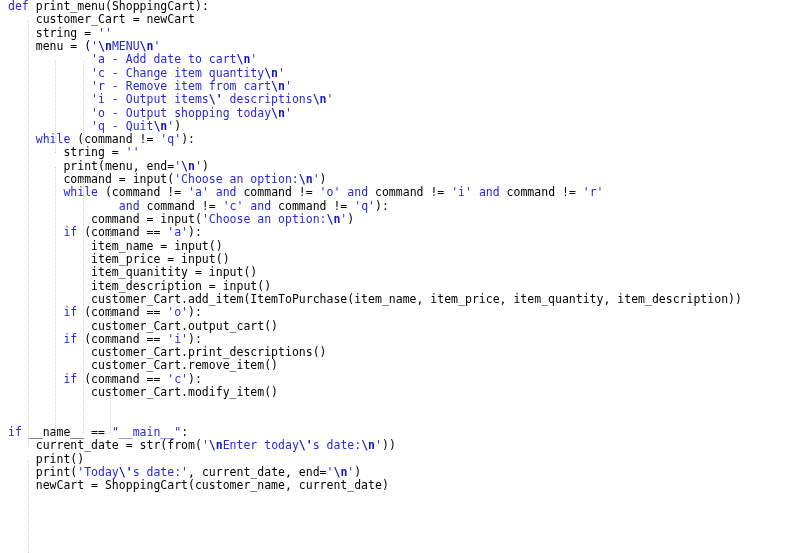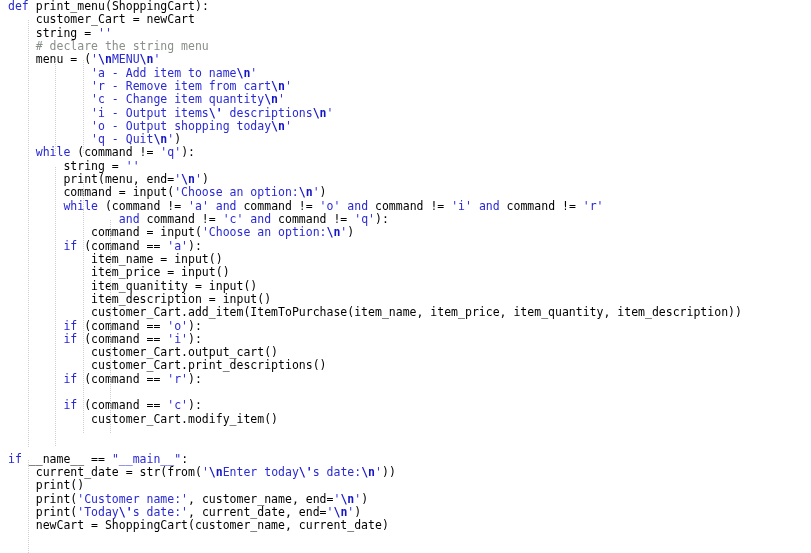--- a/index.html
+++ b/index.html
@@ -50,55 +50,52 @@
   }
 </style>
 </head>
 <body>
 
 <div id="editor">
   <div id="code-layer">
       <div class="line"><span class="plain"></span><span class="kw">def</span><span class="plain"> </span><span class="fn">print_menu</span><span class="plain">(ShoppingCart):</span></div>
       <div class="line"><span class="plain">    </span><span class="plain">customer_Cart = newCart</span></div>
       <div class="line"><span class="plain">    </span><span class="plain">string = </span><span class="str">''</span></div>
-      <div class="line"><span class="plain">    </span><span class="cmt"># declare the string menu</span></div>
       <div class="line"><span class="plain">    </span><span class="plain">menu = (</span><span class="str">'</span><span class="esc">\n</span><span class="str">MENU</span><span class="esc">\n</span><span class="str">'</span></div>
-      <div class="line"><span class="plain"></span><span class="plain">            </span><span class="str">'a - Add item to name</span><span class="esc">\n</span><span class="str">'</span></div>
+      <div class="line"><span class="plain"></span><span class="plain">            </span><span class="str">'a - Add date to cart</span><span class="esc">\n</span><span class="str">'</span></div>
+      <div class="line"><span class="plain"></span><span class="plain">            </span><span class="str">'c - Change item quantity</span><span class="esc">\n</span><span class="str">'</span></div>
       <div class="line"><span class="plain"></span><span class="plain">            </span><span class="str">'r - Remove item from cart</span><span class="esc">\n</span><span class="str">'</span></div>
-      <div class="line"><span class="plain"></span><span class="plain">            </span><span class="str">'c - Change item quantity</span><span class="esc">\n</span><span class="str">'</span></div>
       <div class="line"><span class="plain"></span><span class="plain">            </span><span class="str">'i - Output items</span><span class="esc">\'</span><span class="str"> descriptions</span><span class="esc">\n</span><span class="str">'</span></div>
       <div class="line"><span class="plain"></span><span class="plain">            </span><span class="str">'o - Output shopping today</span><span class="esc">\n</span><span class="str">'</span></div>
       <div class="line"><span class="plain"></span><span class="plain">            </span><span class="str">'q - Quit</span><span class="esc">\n</span><span class="str">'</span><span class="plain">)</span></div>
       <div class="line"><span class="plain">    </span><span class="kw">while</span><span class="plain"> (command != </span><span class="str">'q'</span><span class="plain">):</span></div>
       <div class="line"><span class="plain">        </span><span class="plain">string = </span><span class="str">''</span></div>
       <div class="line"><span class="plain">        </span><span class="plain">print(menu, end=</span><span class="str">'</span><span class="esc">\n</span><span class="str">'</span><span class="plain">)</span></div>
       <div class="line"><span class="plain">        </span><span class="plain">command = input(</span><span class="str">'Choose an option:</span><span class="esc">\n</span><span class="str">'</span><span class="plain">)</span></div>
       <div class="line"><span class="plain">        </span><span class="kw">while</span><span class="plain"> (command != </span><span class="str">'a'</span><span class="kw"> and </span><span class="plain">command != </span><span class="str">'o'</span><span class="kw"> and </span><span class="plain">command != </span><span class="str">'i'</span><span class="kw"> and </span><span class="plain">command != </span><span class="str">'r'</span></div>
       <div class="line"><span class="plain"></span><span class="plain">                </span><span class="kw">and</span><span class="plain"> command != </span><span class="str">'c'</span><span class="kw"> and </span><span class="plain">command != </span><span class="str">'q'</span><span class="plain">):</span></div>
       <div class="line"><span class="plain">            </span><span class="plain">command = input(</span><span class="str">'Choose an option:</span><span class="esc">\n</span><span class="str">'</span><span class="plain">)</span></div>
       <div class="line"><span class="plain">        </span><span class="kw">if</span><span class="plain"> (command == </span><span class="str">'a'</span><span class="plain">):</span></div>
       <div class="line"><span class="plain">            </span><span class="plain">item_name = input()</span></div>
       <div class="line"><span class="plain">            </span><span class="plain">item_price = input()</span></div>
       <div class="line"><span class="plain">            </span><span class="plain">item_quanitity = input()</span></div>
       <div class="line"><span class="plain">            </span><span class="plain">item_description = input()</span></div>
       <div class="line"><span class="plain">            </span><span class="plain">customer_Cart.add_item(ItemToPurchase(item_name, item_price, item_quantity, item_description))</span></div>
       <div class="line"><span class="plain">        </span><span class="kw">if</span><span class="plain"> (command == </span><span class="str">'o'</span><span class="plain">):</span></div>
+      <div class="line"><span class="plain">            </span><span class="plain">customer_Cart.output_cart()</span></div>
       <div class="line"><span class="plain">        </span><span class="kw">if</span><span class="plain"> (command == </span><span class="str">'i'</span><span class="plain">):</span></div>
-      <div class="line"><span class="plain">            </span><span class="plain">customer_Cart.output_cart()</span></div>
       <div class="line"><span class="plain">            </span><span class="plain">customer_Cart.print_descriptions()</span></div>
-      <div class="line"><span class="plain">        </span><span class="kw">if</span><span class="plain"> (command == </span><span class="str">'r'</span><span class="plain">):</span></div>
-      <div class="line"><span class="plain">            </span></div>
+      <div class="line"><span class="plain">            </span><span class="plain">customer_Cart.remove_item()</span></div>
       <div class="line"><span class="plain">        </span><span class="kw">if</span><span class="plain"> (command == </span><span class="str">'c'</span><span class="plain">):</span></div>
       <div class="line"><span class="plain">            </span><span class="plain">customer_Cart.modify_item()</span></div>
       <div class="line"><span class="plain"></span>&nbsp;</div>
       <div class="line"><span class="plain"></span>&nbsp;</div>
       <div class="line"><span class="plain"></span><span class="kw">if</span><span class="plain"> __name__ == </span><span class="str">"__main__"</span><span class="plain">:</span></div>
       <div class="line"><span class="plain">    </span><span class="plain">current_date = str(from(</span><span class="str">'</span><span class="esc">\n</span><span class="str">Enter today</span><span class="esc">\'</span><span class="str">s date:</span><span class="esc">\n</span><span class="str">'</span><span class="plain">))</span></div>
       <div class="line"><span class="plain">    </span><span class="plain">print()</span></div>
-      <div class="line"><span class="plain">    </span><span class="plain">print(</span><span class="str">'Customer name:'</span><span class="plain">, customer_name, end=</span><span class="str">'</span><span class="esc">\n</span><span class="str">'</span><span class="plain">)</span></div>
       <div class="line"><span class="plain">    </span><span class="plain">print(</span><span class="str">'Today</span><span class="esc">\'</span><span class="str">s date:'</span><span class="plain">, current_date, end=</span><span class="str">'</span><span class="esc">\n</span><span class="str">'</span><span class="plain">)</span></div>
       <div class="line"><span class="plain">    </span><span class="plain">newCart = ShoppingCart(customer_name, current_date)</span></div>
     </div>
   <div id="guides-layer">
       <div class="guide" style="left: 28px; top: 20px; height: 427px;"></div>
       <div class="guide" style="left: 55px; top: 60px; height: 94px;"></div>
       <div class="guide" style="left: 55px; top: 167px; height: 280px;"></div>
       <div class="guide" style="left: 83px; top: 60px; height: 94px;"></div>
       <div class="guide" style="left: 83px; top: 180px; height: 254px;"></div>
       <div class="guide" style="left: 110px; top: 220px; height: 40px;"></div>

